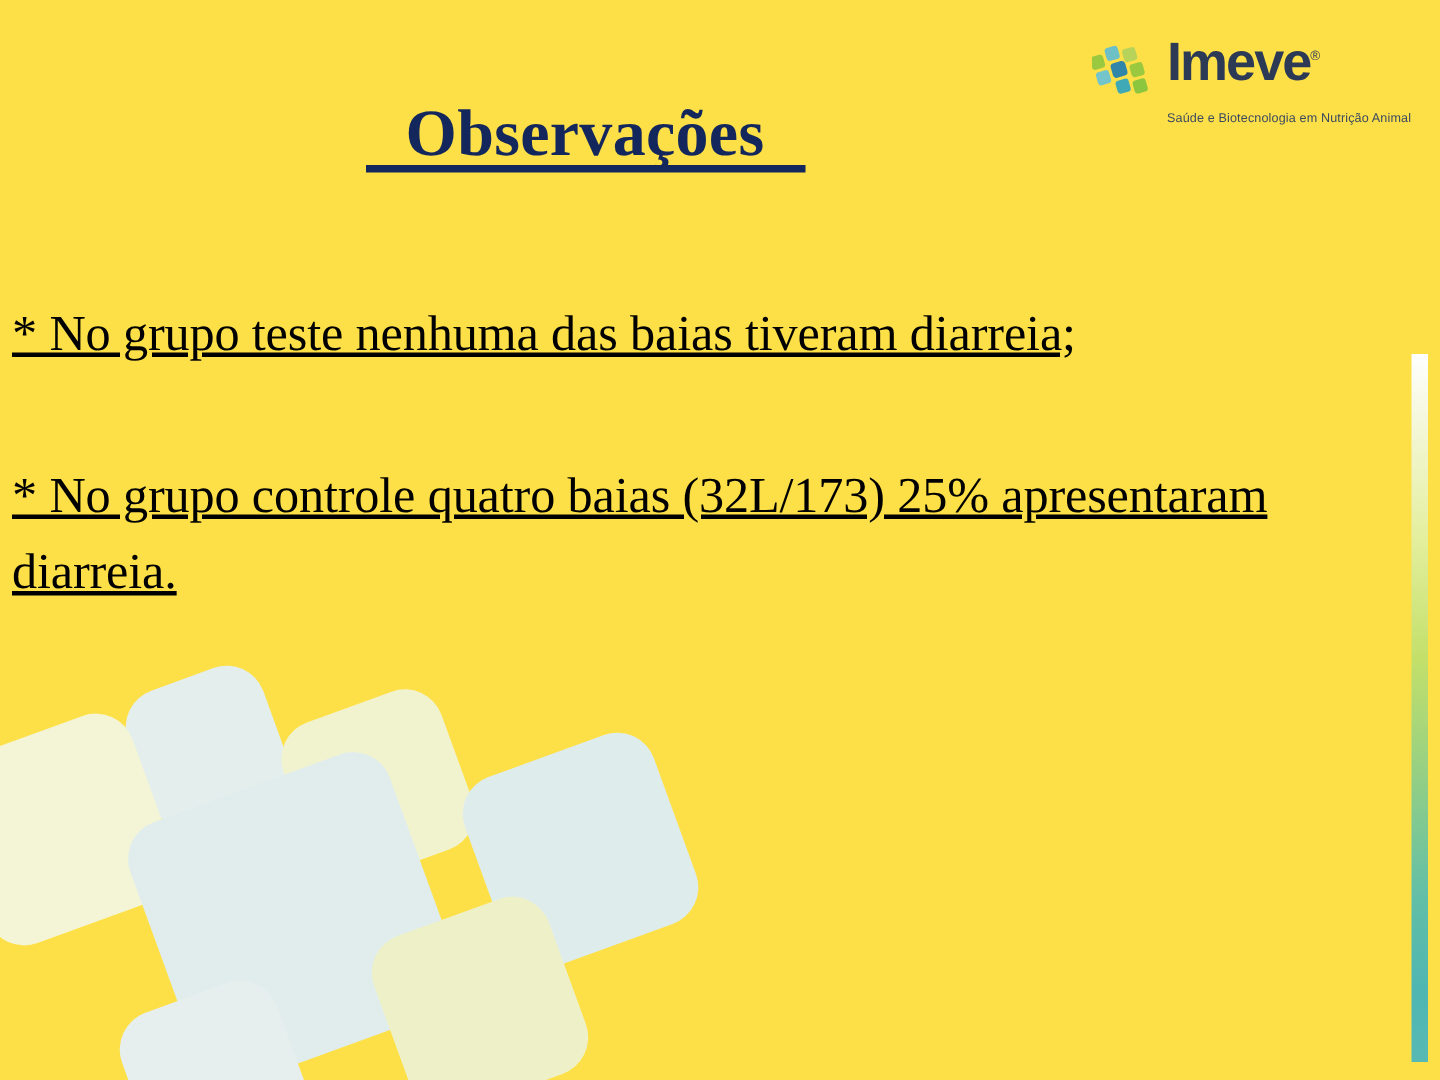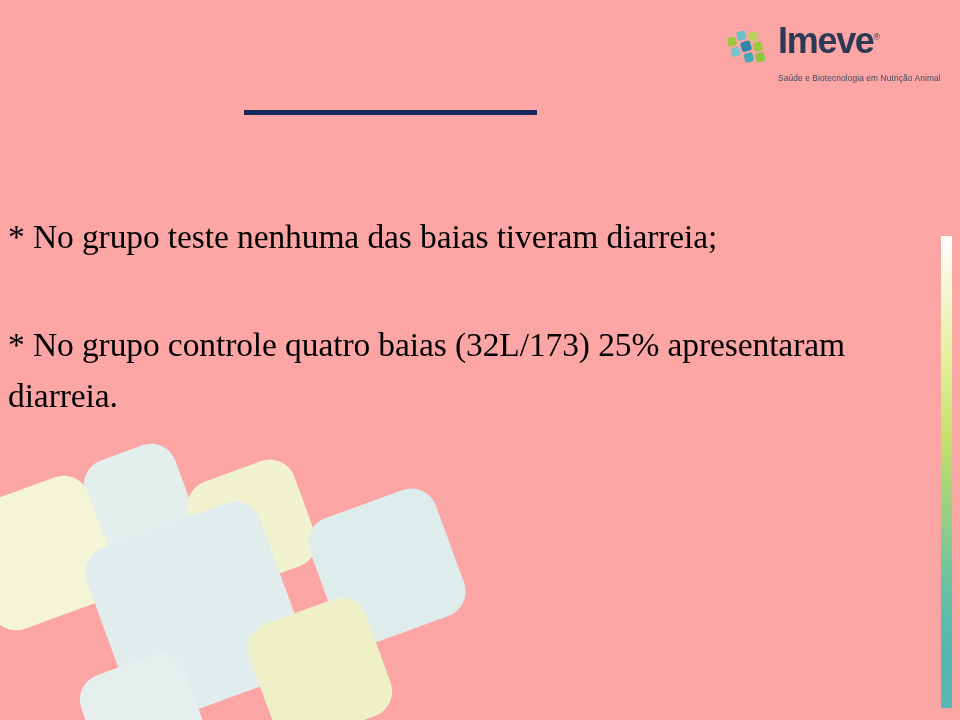--- a/index.html
+++ b/index.html
@@ -8,21 +8,21 @@
     background: #ffffff;
   }
   body {
     font-family: "Liberation Serif", "DejaVu Serif", serif;
   }
 
   #slide {
     position: relative;
     width: 960px;
     height: 720px;
-    background: #fca5a5;
+    background: #fde047;
     overflow: hidden;
   }
 
   
   #decor {
     position: absolute;
     left: 0;
     top: 0;
     width: 960px;
     height: 720px;
@@ -132,23 +132,24 @@
     width: 293px;
     height: 5px;
     background: #13275c;
     z-index: 3;
   }
 
   
   #body-text {
     position: absolute;
     left: 8px;
-    top: 211px;
+    top: 197px;
     width: 880px;
     z-index: 3;
+    text-decoration: underline;
   }
   .para {
     font-family: "Liberation Serif", "DejaVu Serif", serif;
     font-size: 33.5px;
     line-height: 51px;
     color: #000000;
     margin: 0;
     letter-spacing: -0.1px;
   }
   .para + .para {
@@ -184,20 +185,23 @@
         <rect x="14" y="26" width="9" height="9" rx="2.2" fill="#3fa9b5"></rect>
         <rect x="25" y="29" width="9" height="9" rx="2.2" fill="#8cc63f"></rect>
       </g>
     </svg>
     <div id="logo-text">
       <div id="logo-wordmark"><span>Imeve</span><span id="logo-reg">®</span></div>
       <div id="logo-tagline">Saúde e Biotecnologia em Nutrição Animal</div>
     </div>
   </div>
 
+  <div id="title">
+    <span id="title-text">Observações</span>
+  </div>
   <div id="title-underline"></div>
 
   <div id="body-text">
     <p class="para">* No grupo teste nenhuma das baias tiveram diarreia;</p>
     <p class="para">* No grupo controle quatro baias (32L/173) 25% apresentaram diarreia.</p>
   </div>
 
 </div>
 
 </body></html>

